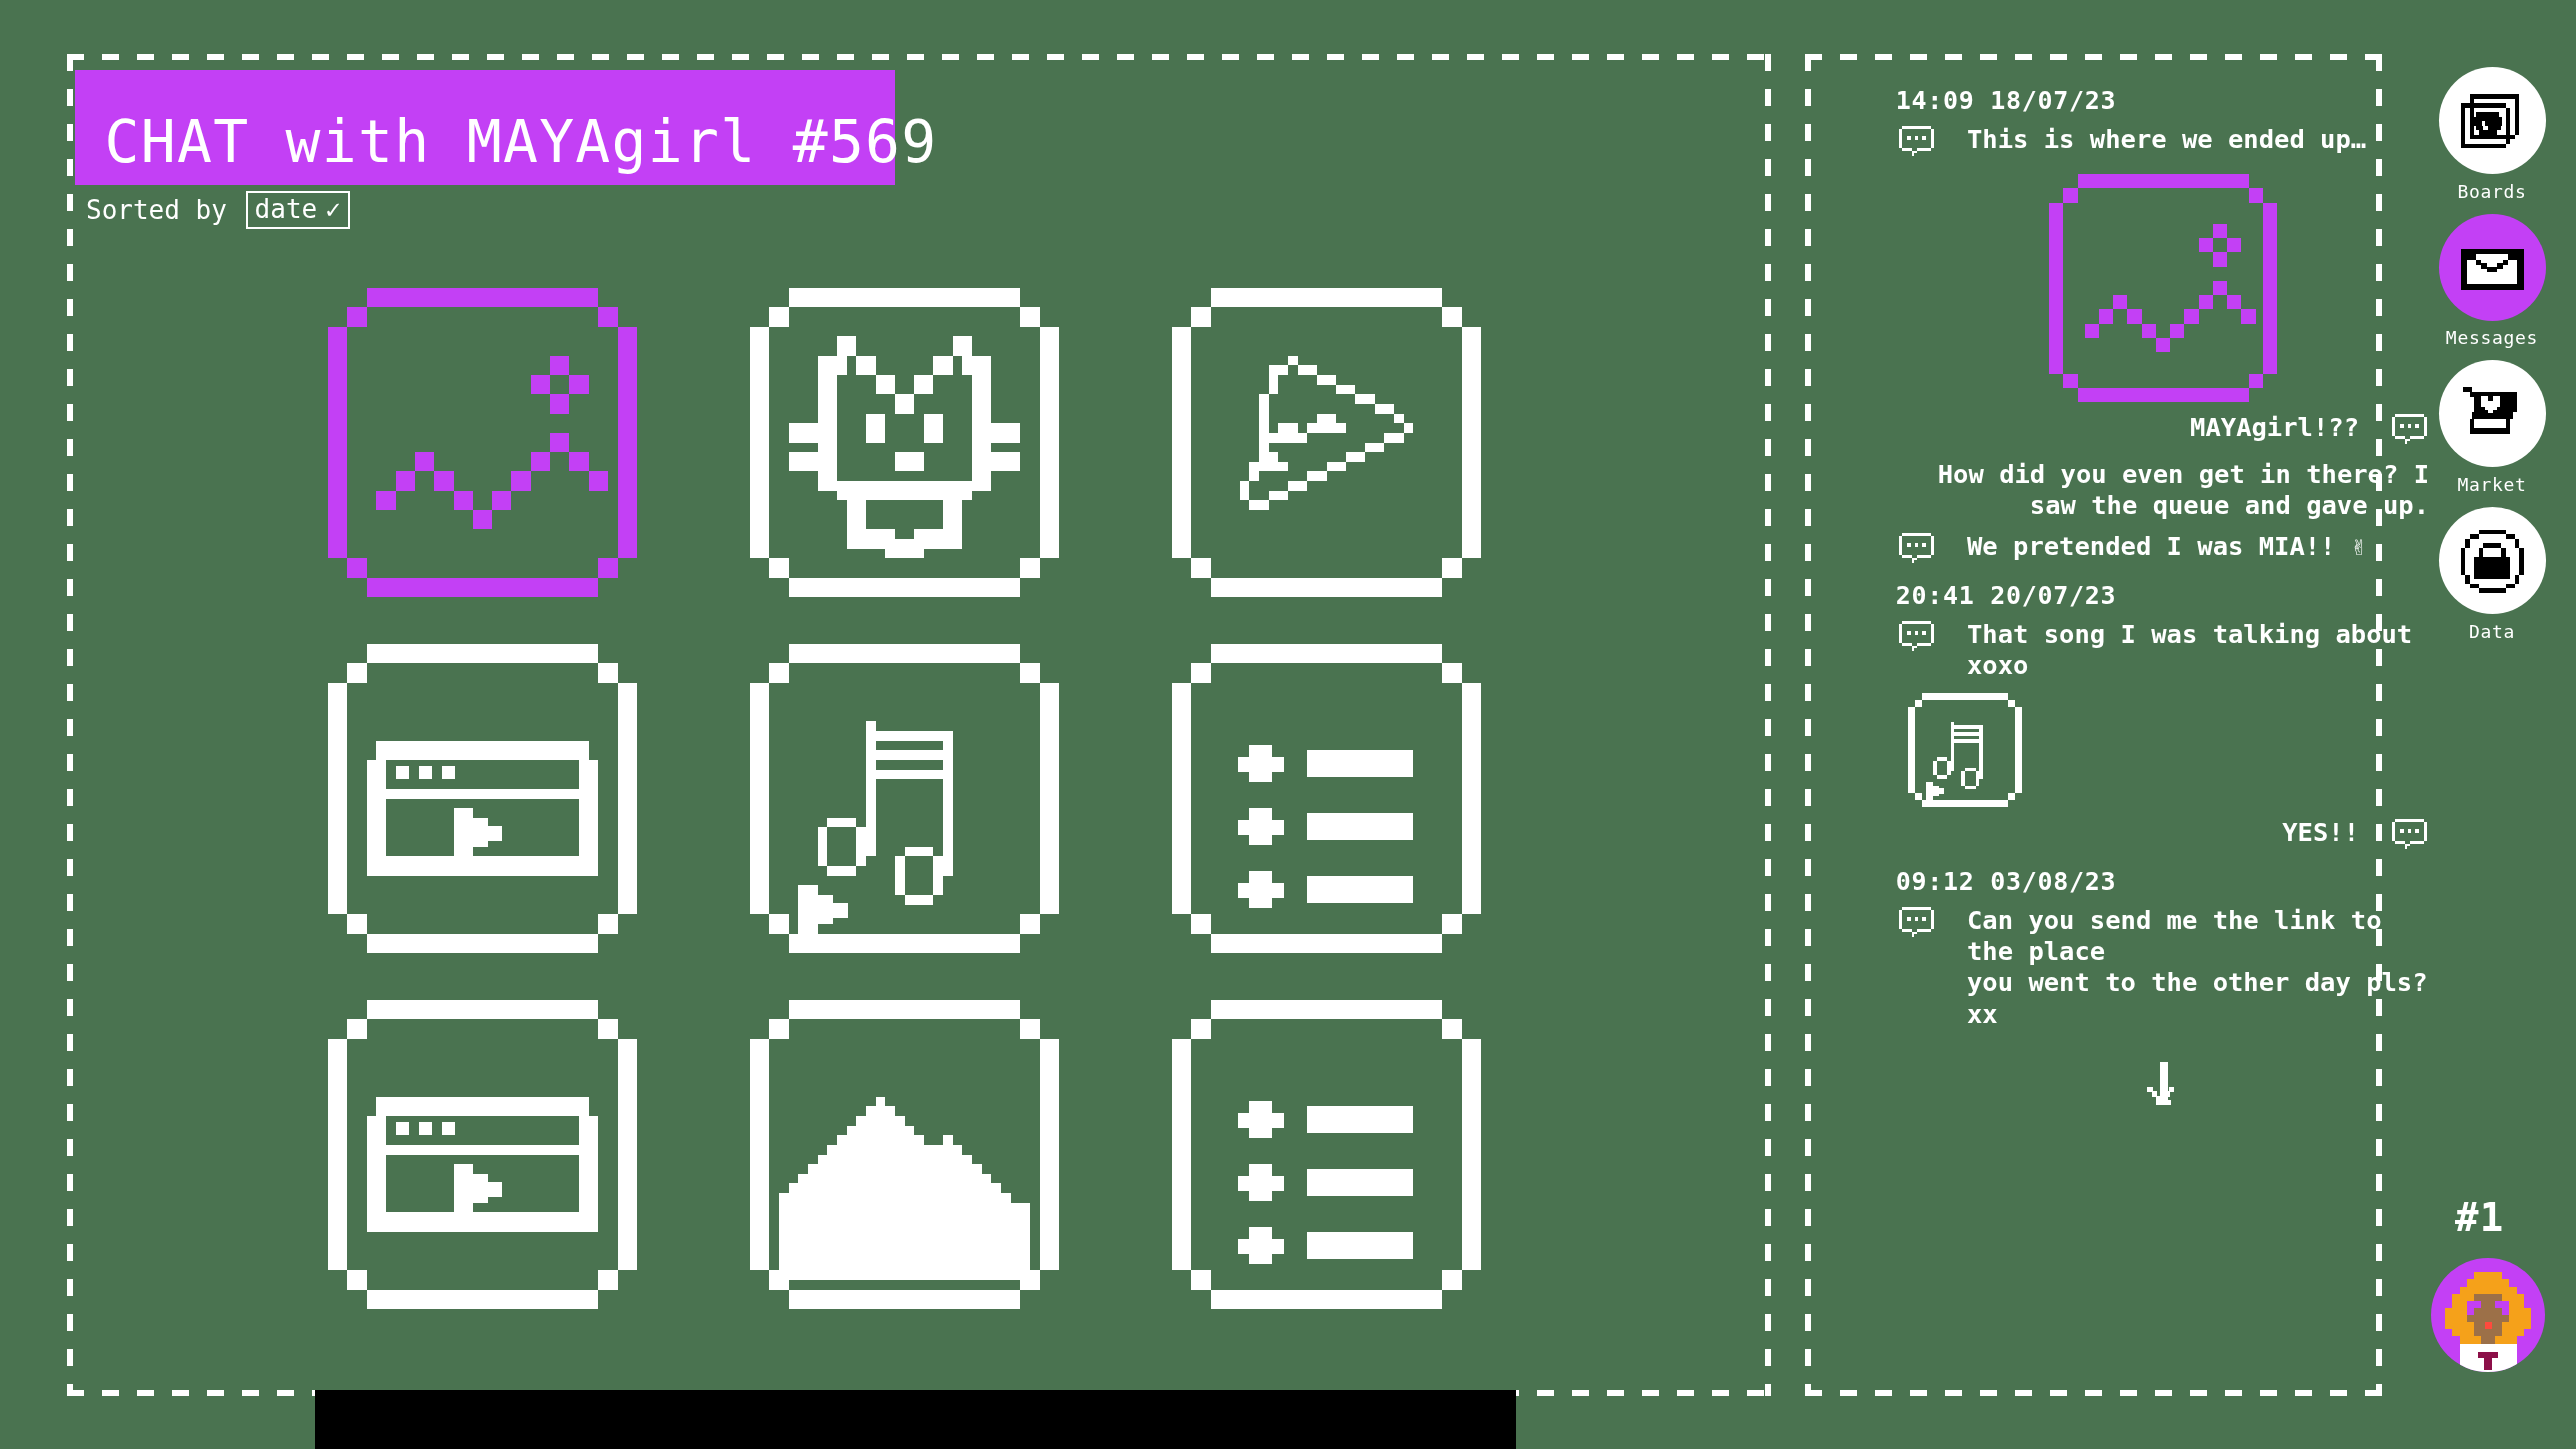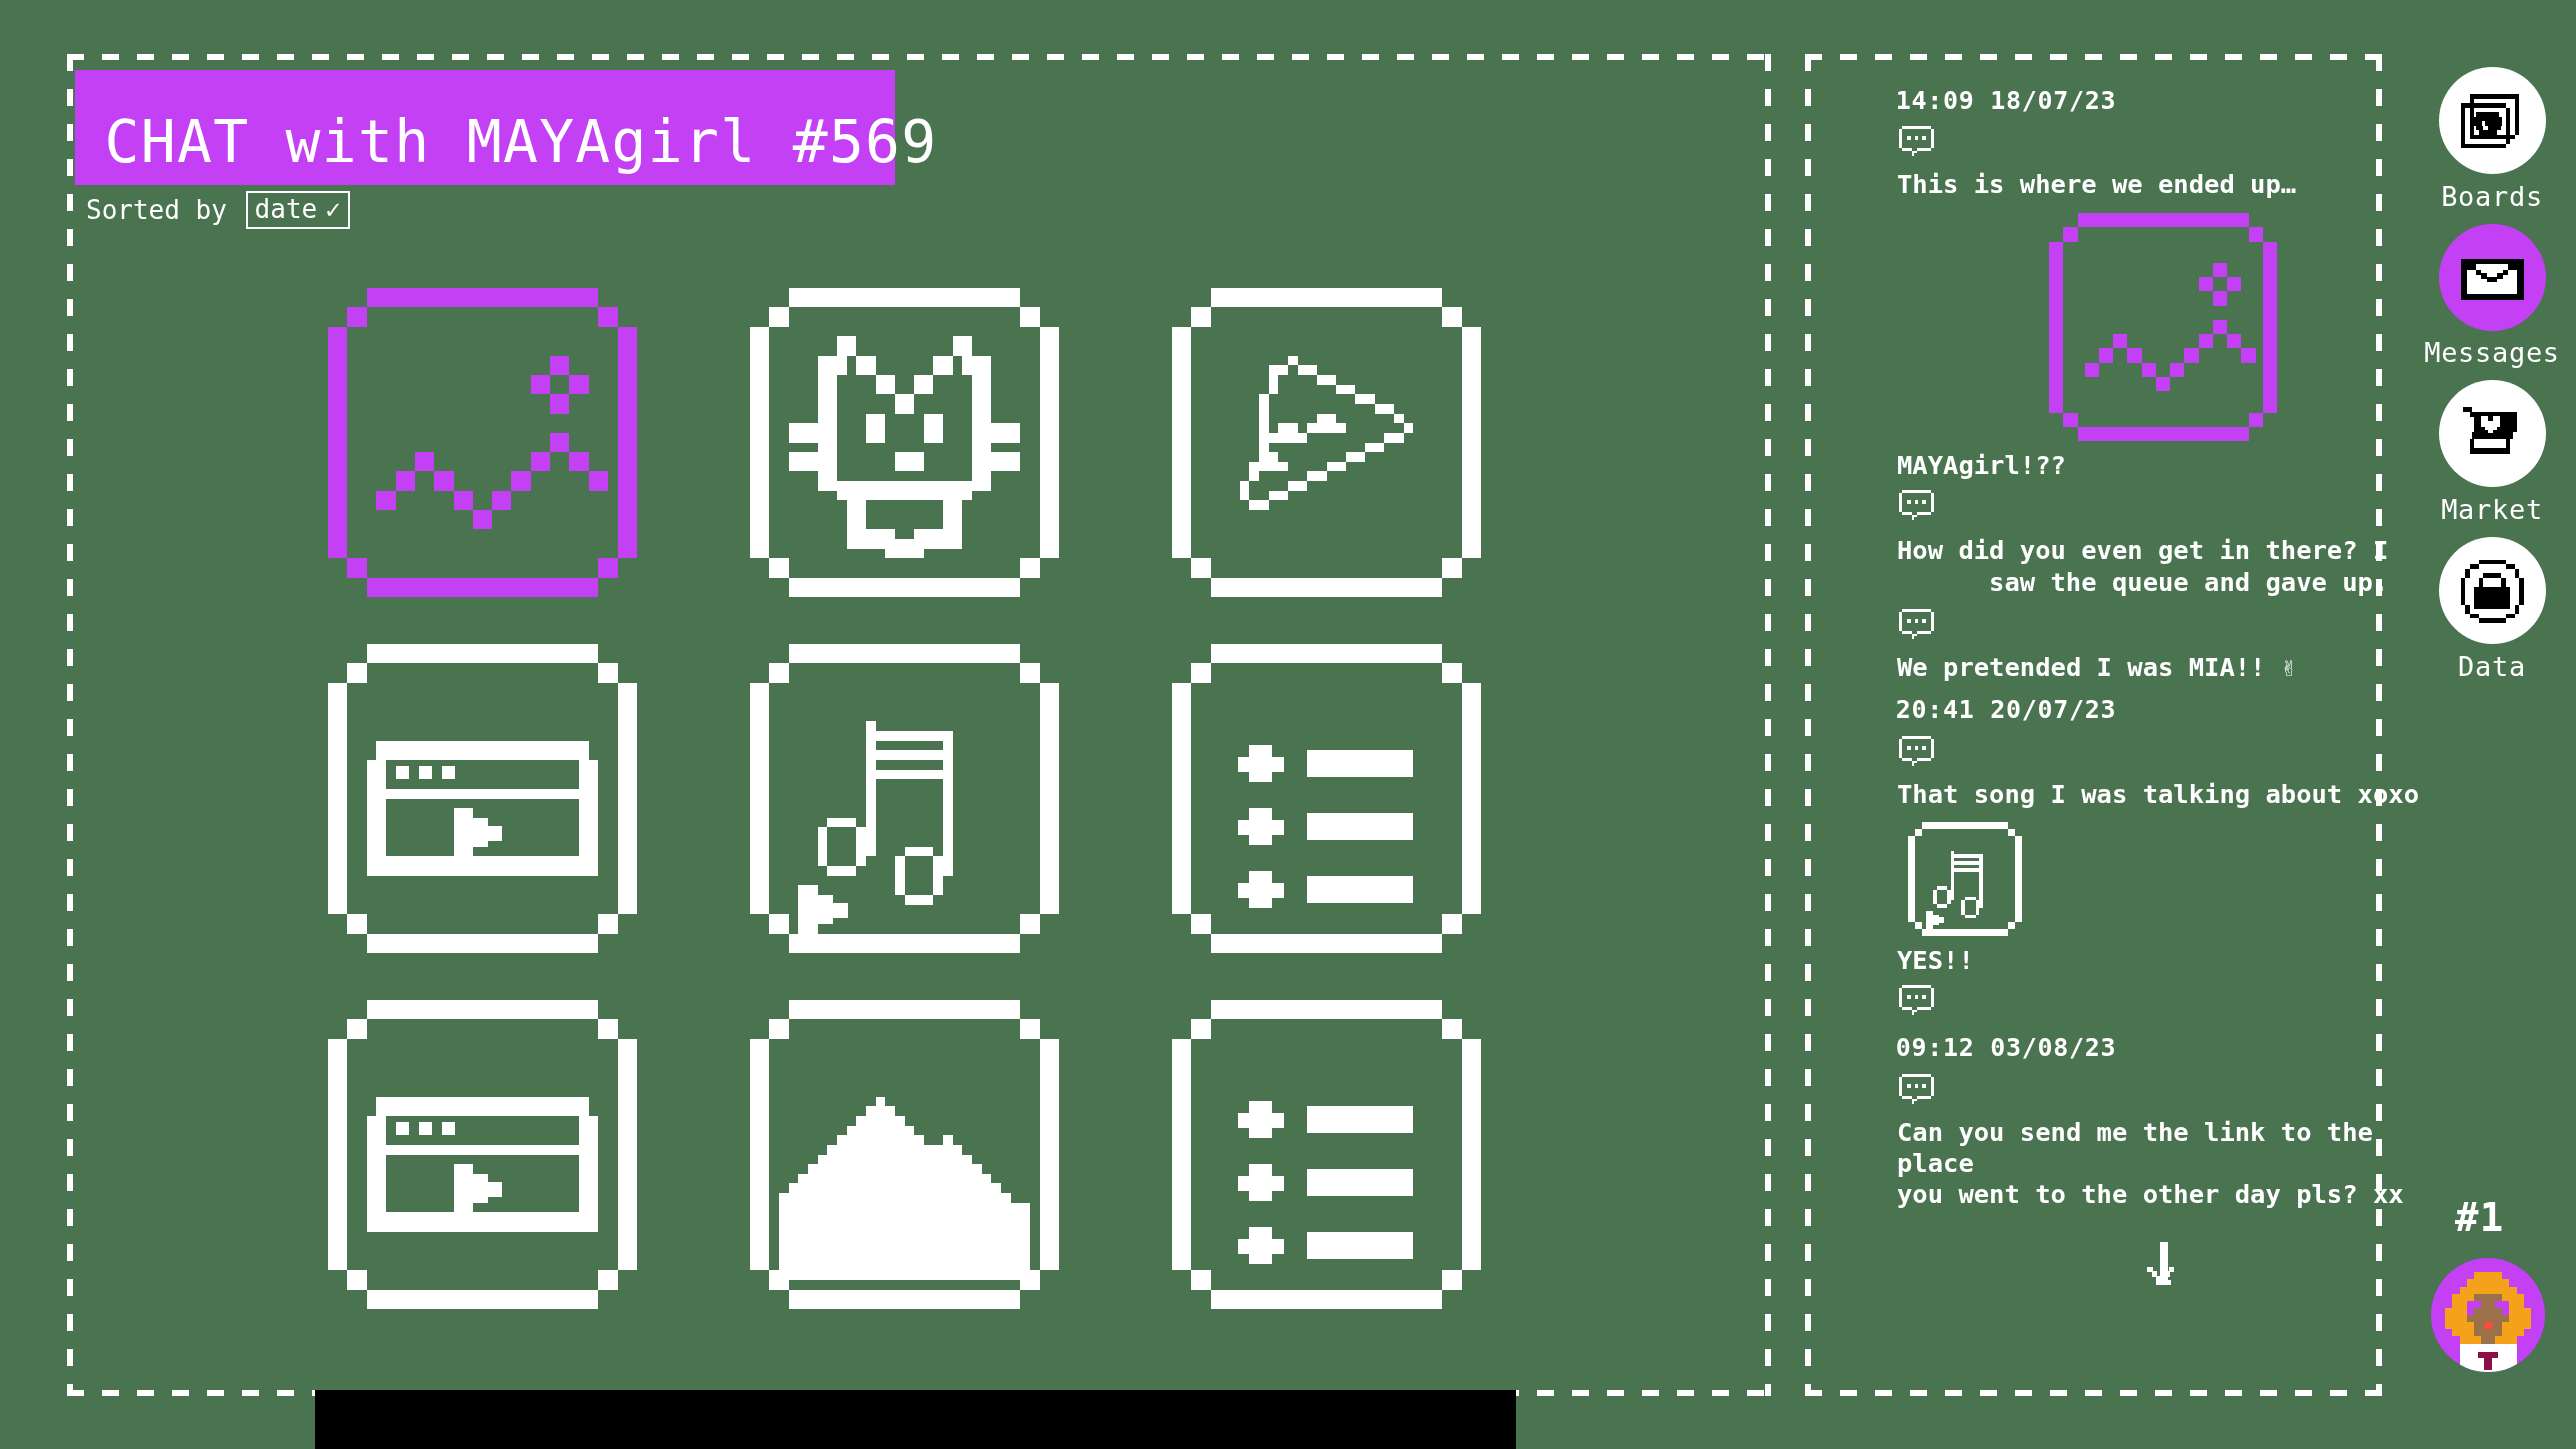--- a/index.html
+++ b/index.html
@@ -55,21 +55,21 @@
     grid-template-columns:repeat(3,362px);
     grid-auto-rows:322px;
     column-gap:60px; row-gap:34px;
   }
   .tile { position:relative; width:335px; height:309px; }
   .tile svg { width:100%; height:100%; display:block; }
 
   
   #chat-scroll { position:absolute; left:1881px; top:74px; width:564px; height:1295px;font-weight:bold; }
   .chat-stamp { color:#fff; font-size:25px; margin:12px 0 4px 14.8px; letter-spacing:0.7px; }
-  .msg { display:flex; align-items:flex-start; gap:7px; margin:9.4px 0 6.7px 0; padding:0 16px;flex-direction:column; }
+  .msg { display:flex; align-items:flex-start; gap:31px; margin:9.4px 0 6.7px 0; padding:0 16px; }
   .msg.them { justify-content:flex-start; }
   .msg.me { justify-content:flex-end; }
   .msg.me .bubble-txt { text-align:right; }
   .bubble-ico { flex:0 0 auto; width:39px; height:38px; }
   .bubble-txt { color:#fff; font-size:25.5px; line-height:1.22; white-space:pre-line; }
   .chat-img { margin:12px 0 9.4px 0; display:flex; }
   .chat-img.left { justify-content:flex-start; padding-left:27px; }
   .chat-img.center { justify-content:center; }
   #scroll-down-arrow { display:flex; justify-content:center; margin-top:27px; }
 
@@ -78,21 +78,21 @@
     position:absolute; left:2408px; top:67px;
     width:168px; display:flex; flex-direction:column; align-items:center;
   }
   .nav-item { display:flex; flex-direction:column; align-items:center; margin-bottom:12px; }
   .nav-circle {
     width:107px; height:107px; border-radius:50%;
     background:#fff; display:flex; align-items:center; justify-content:center;
   }
   .nav-circle.active { background:#c340f5; }
   .nav-circle svg { width:72px; height:72px; display:block; }
-  .nav-label { color:#fff; font-size:27px; margin-top:6.7px; letter-spacing:0.7px; }
+  .nav-label { color:#fff; font-size:18px; margin-top:6.7px; letter-spacing:0.7px; }
 
   #rank-badge {
     position:absolute; left:2455px; top:1195px;
     color:#fff; font-size:39px; font-weight:bold; letter-spacing:1.3px;
   }
   #user-avatar { position:absolute; left:2431px; top:1258px; width:114px; height:114px; }
 
   
   #bottom-bar {
     position:absolute; left:315px; top:1390px;

